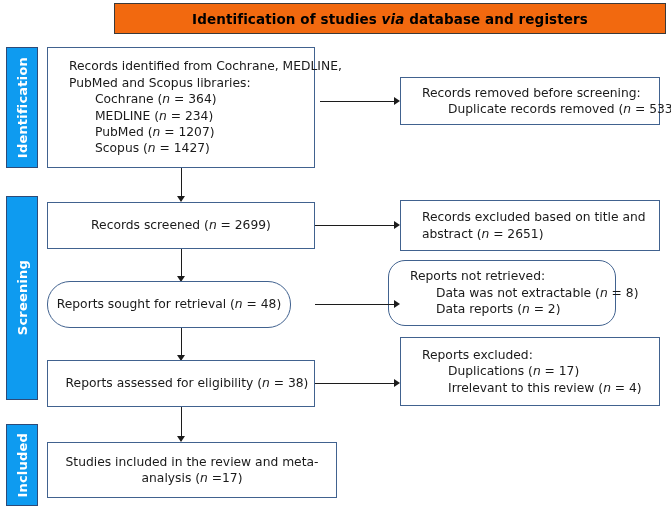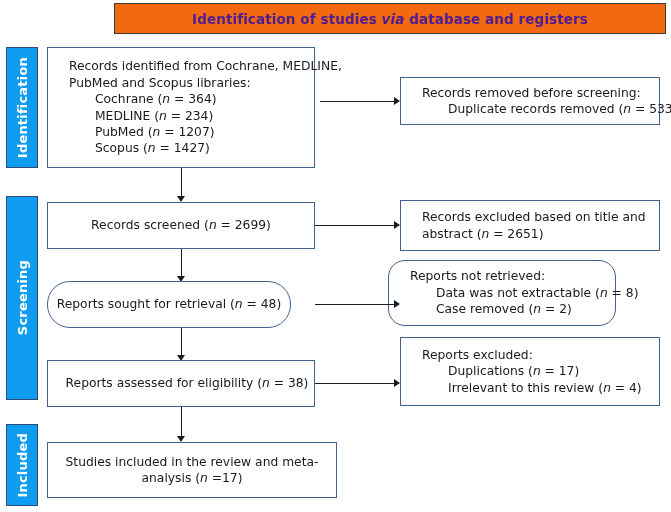--- a/index.html
+++ b/index.html
@@ -17,21 +17,21 @@
     background: #ffffff;
     overflow: hidden;
   }
 
   
   .phase-banner {
     position: absolute;
     box-sizing: border-box;
     background: #F2690F;
     border: 1px solid #3A3A3A;
-    color: #4c1d95;
+    color: #000000;
     font-weight: bold;
     font-size: 13.5px;
     display: flex;
     align-items: center;
     justify-content: center;
     letter-spacing: 0.1px;
   }
   .phase-banner .ital { font-style: italic; }
 
   
@@ -150,21 +150,21 @@
   <div class="vline" style="left:181px; top:249px; height:31px;"></div>
   <div class="arrow-down" style="left:177px; top:276px;"></div>
 
   <div class="node center" style="left:47px; top:281px; width:244px; height:47px;border-radius:23px;">
     <div class="ln"><span>Reports sought for retrieval (</span><span class="ital">n</span><span> = 48)</span></div>
   </div>
 
   <div class="node leftpad" style="left:388px; top:260px; width:228px; height:66px;border-radius:17px;">
     <div class="ln">Reports not retrieved:</div>
     <div class="ln ind"><span>Data was not extractable (</span><span class="ital">n</span><span> = 8)</span></div>
-    <div class="ln ind"><span>Case removed (</span><span class="ital">n</span><span> = 2)</span></div>
+    <div class="ln ind"><span>Data reports (</span><span class="ital">n</span><span> = 2)</span></div>
   </div>
 
   <div class="hline" style="left:315px; top:304px; width:79px;"></div>
   <div class="arrow-right" style="left:394px; top:300px;"></div>
 
   <div class="vline" style="left:181px; top:328px; height:31px;"></div>
   <div class="arrow-down" style="left:177px; top:355px;"></div>
 
   <div class="node center" style="left:47px; top:360px; width:268px; height:47px;padding-left:12px;">
     <div class="ln"><span>Reports assessed for eligibility (</span><span class="ital">n</span><span> = 38)</span></div>

